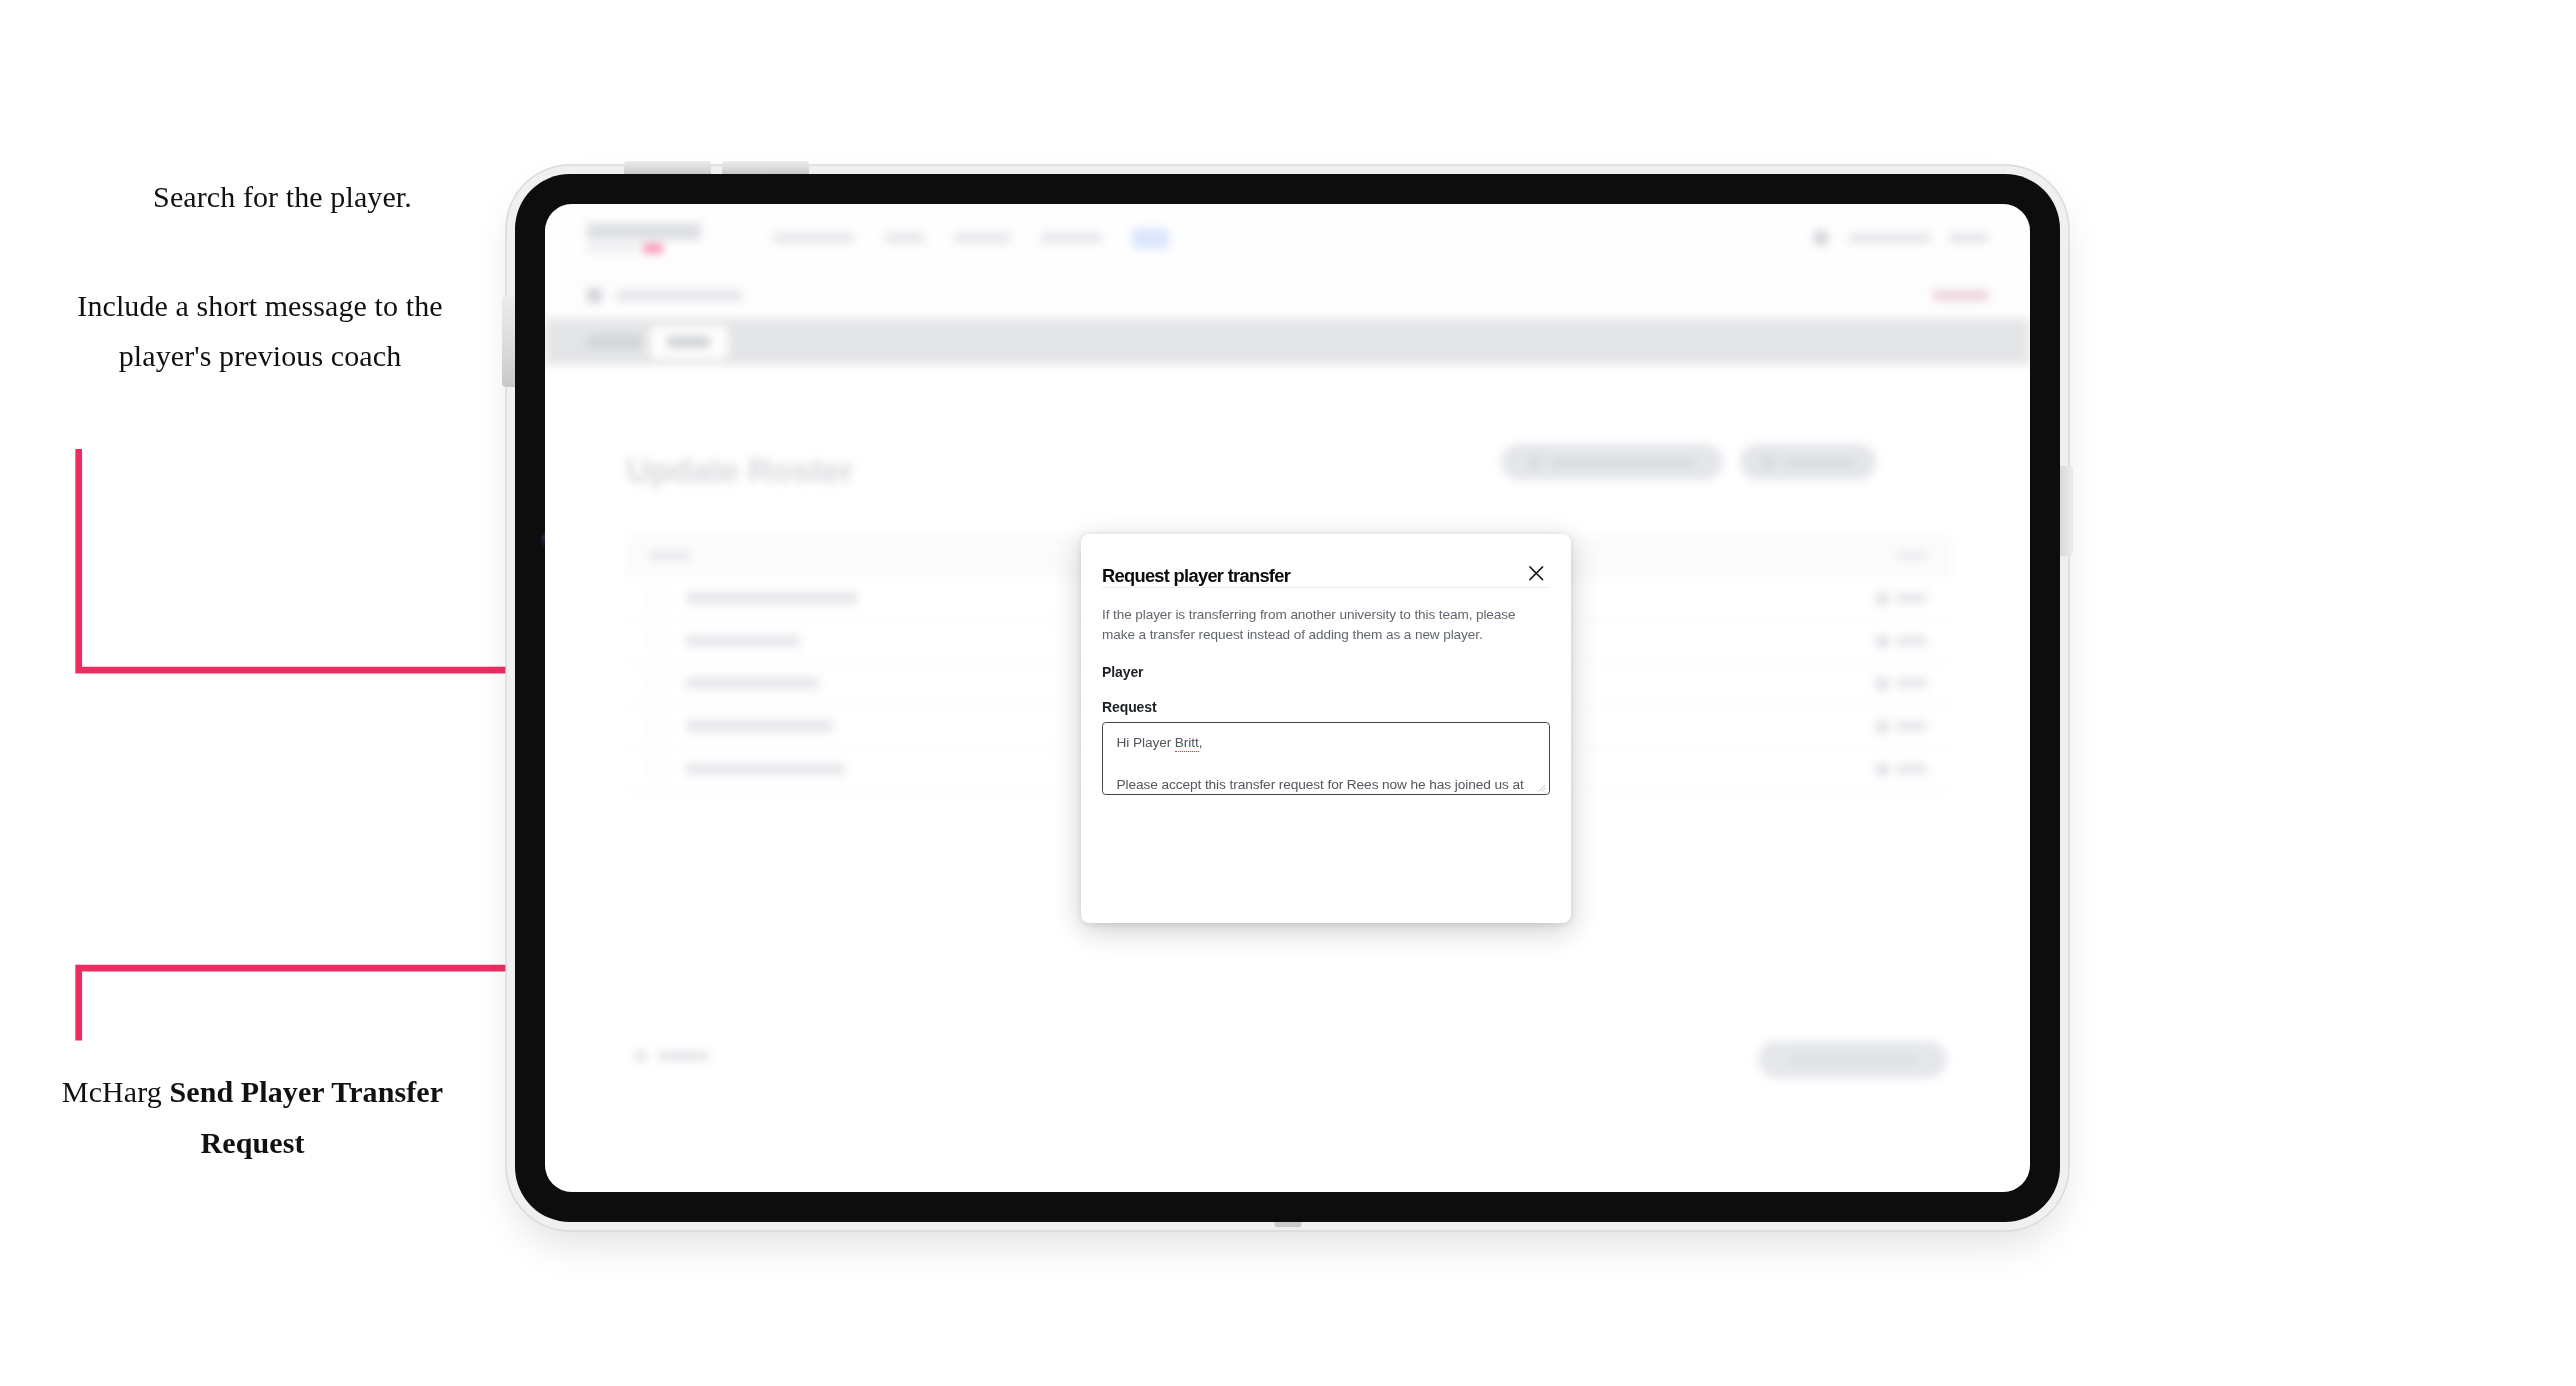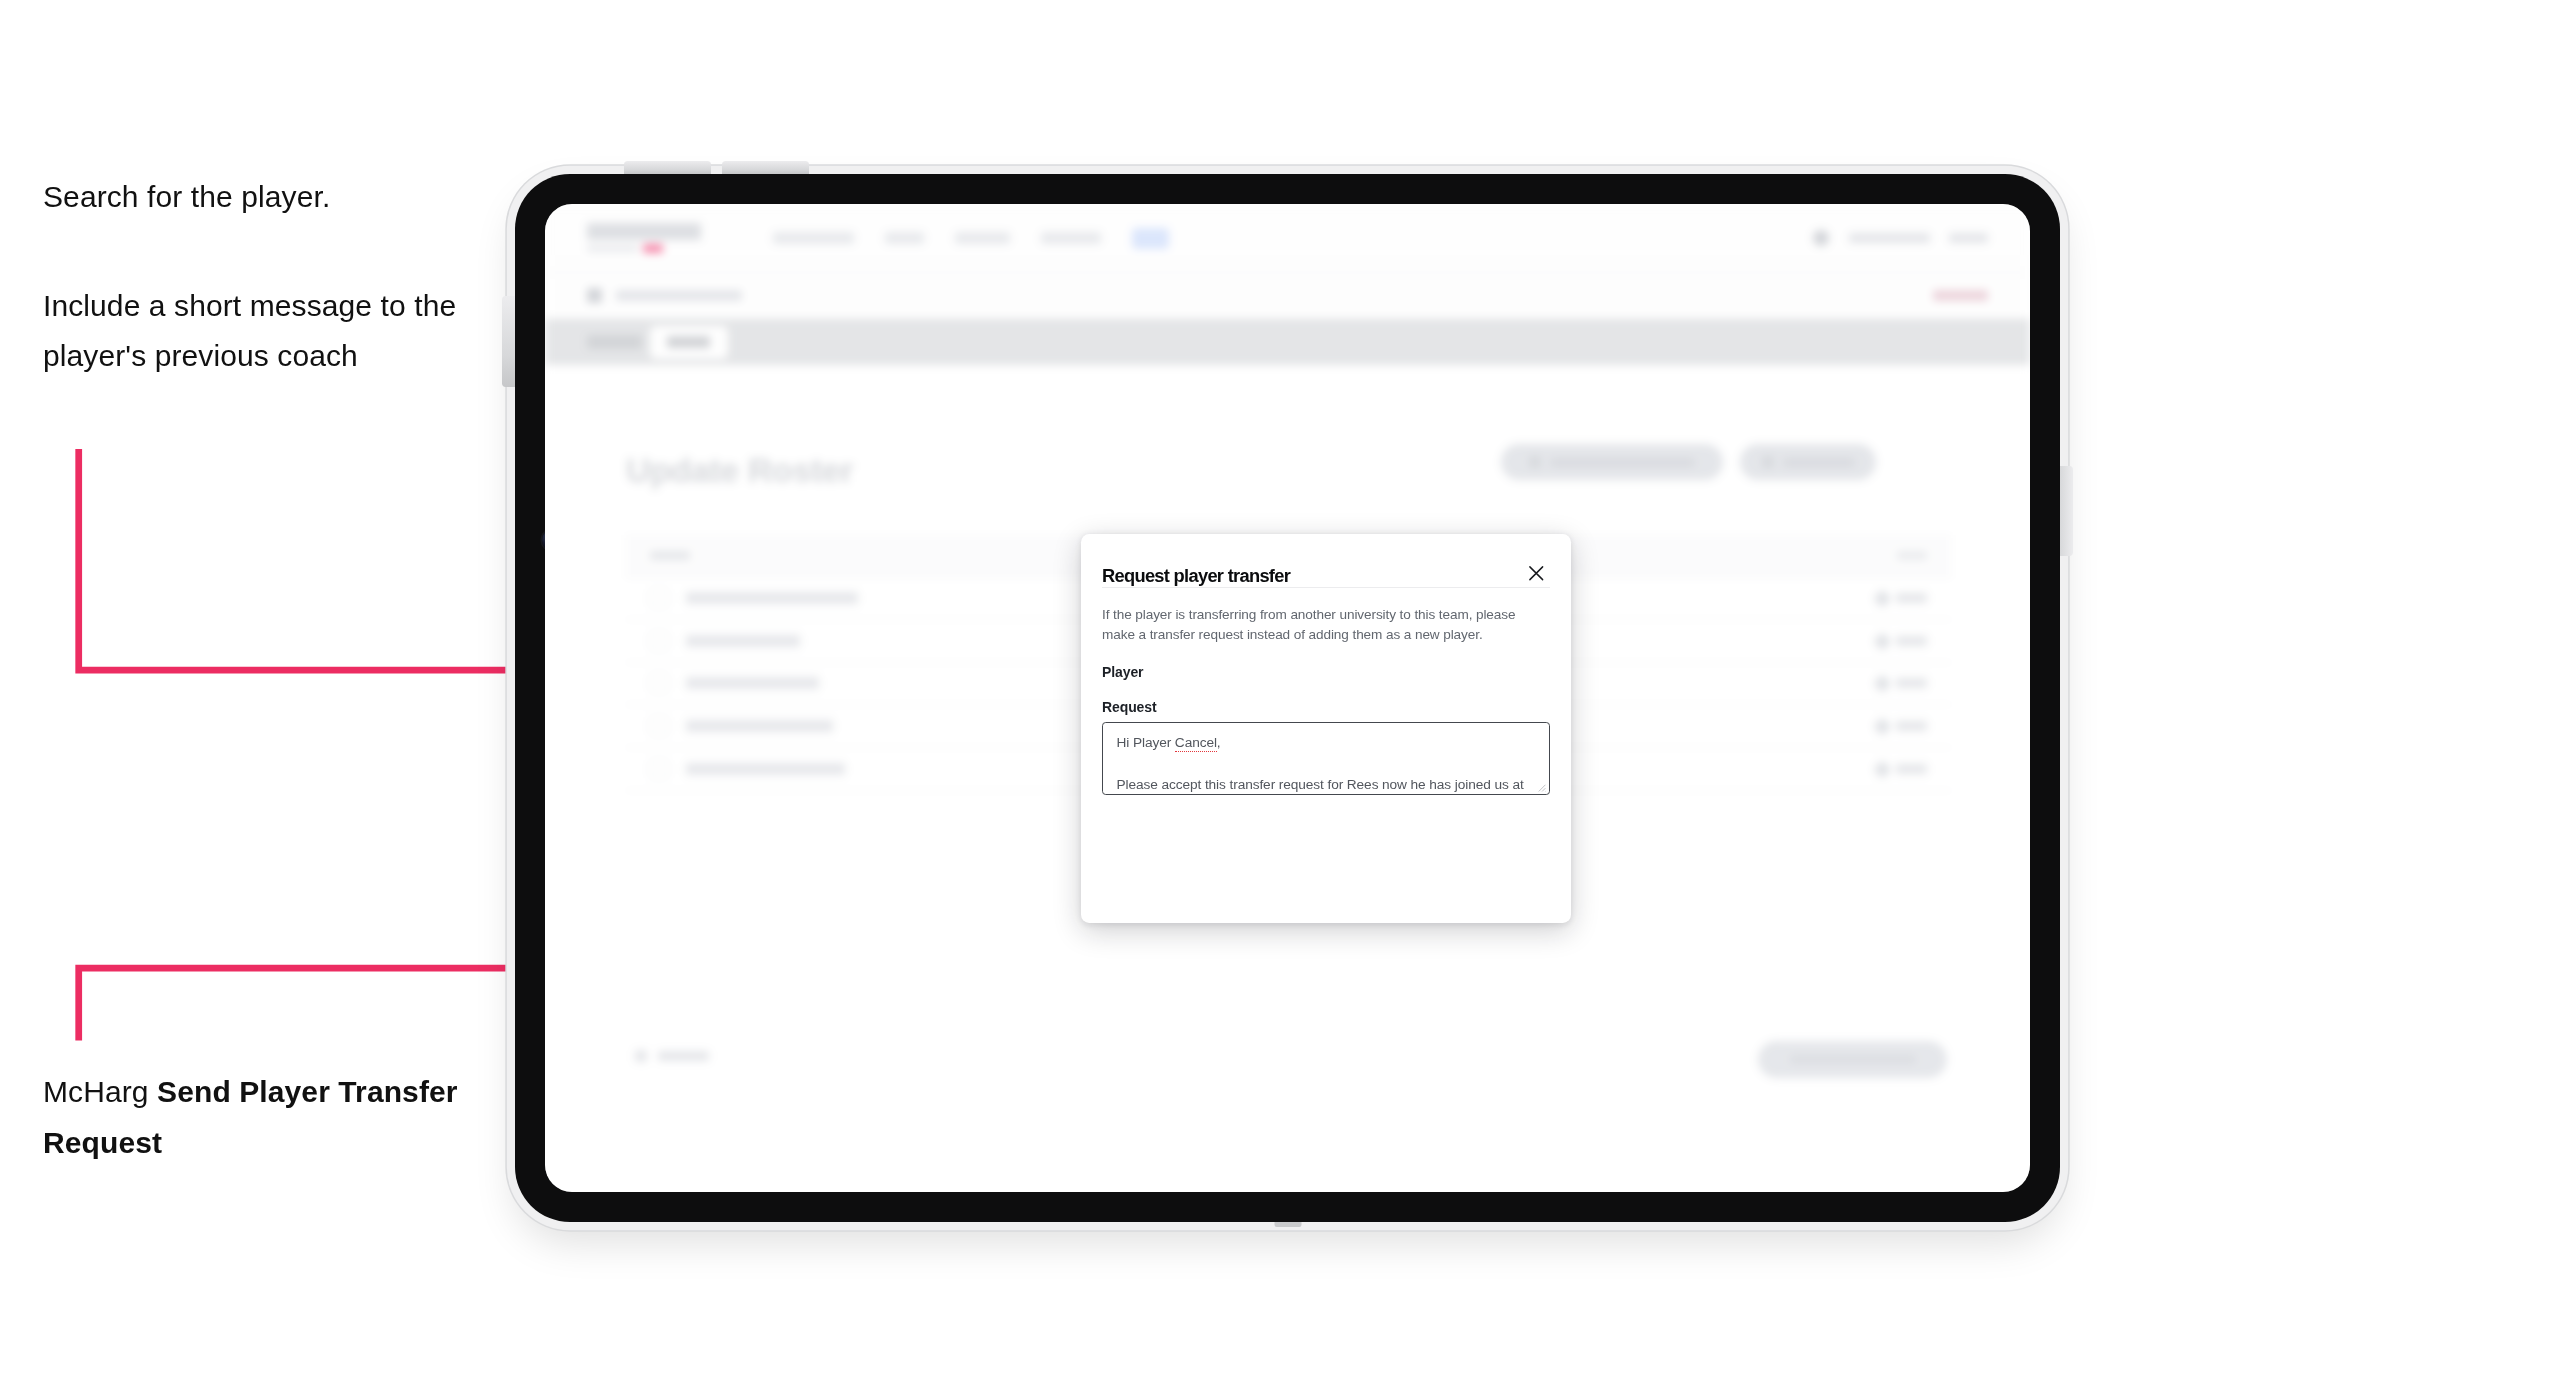--- a/index.html
+++ b/index.html
@@ -8,23 +8,24 @@
     background:#ffffff;
     font-family:"Liberation Sans", sans-serif;
     overflow:hidden;
   }
   #stage { position:relative; width:2576px; height:1386px; background:#fff; }
 
   
   .ann {
     position:absolute;
     color:#111111;
-    font-family:Liberation Sans, sans-serif;
+    font-family:Liberation Serif, serif;
     font-weight:400;
     letter-spacing:0.1px;
+    text-align:center;
   }
   #ann-line-1 { left:43px; top:178px; font-size:30px; line-height:37px; width:479px; }
   #ann-line-2 { left:43px; top:281px; font-size:30px; line-height:50px; width:434px; }
   #ann-line-3 { left:43px; top:1066px; font-size:30px; line-height:51px; width:419px; }
   #ann-line-3 b { font-weight:700; }
 
   
   .pinkSvg { position:absolute; left:0; top:0; width:2576px; height:1386px; pointer-events:none; }
 
   
@@ -382,21 +383,21 @@
         </div>
 
         <div class="modal-desc">If the player is transferring from another university to this team, please make a transfer request instead of adding them as a new player.</div>
 
         <div class="field-label">Player</div>
 
         <div class="field-label">Request</div>
 
         <div class="msg-wrap">
           <div class="msg-input">
-            <div class="msg-line1"><span>Hi Player </span><span class="spell">Cancel</span><span>,</span></div>
+            <div class="msg-line1"><span>Hi Player </span><span class="spell">Britt</span><span>,</span></div>
             <div style="height:21px"></div>
             <div><span>Please accept this transfer request for Rees now he has joined us at Scoreboard College</span></div>
           </div>
           <svg class="resize-grip" viewBox="0 0 11 11">
             <path d="M10 1 L1 10 M10 5.5 L5.5 10 M10 10 L9.5 10" stroke="#6a6e75" stroke-width="1" fill="none"></path>
           </svg>
         </div>
 
 
       </div>

